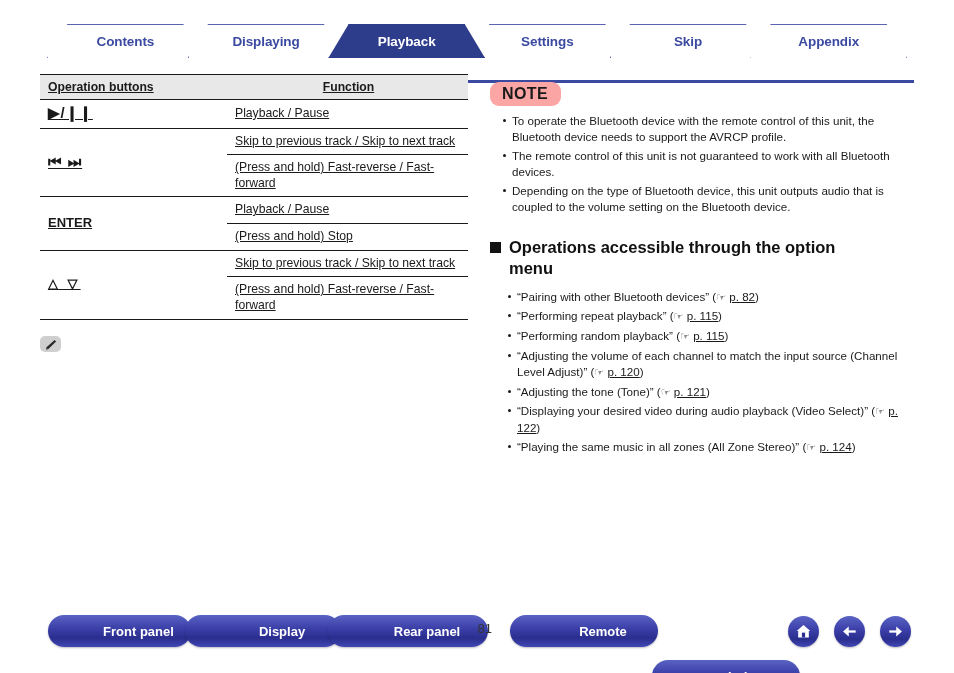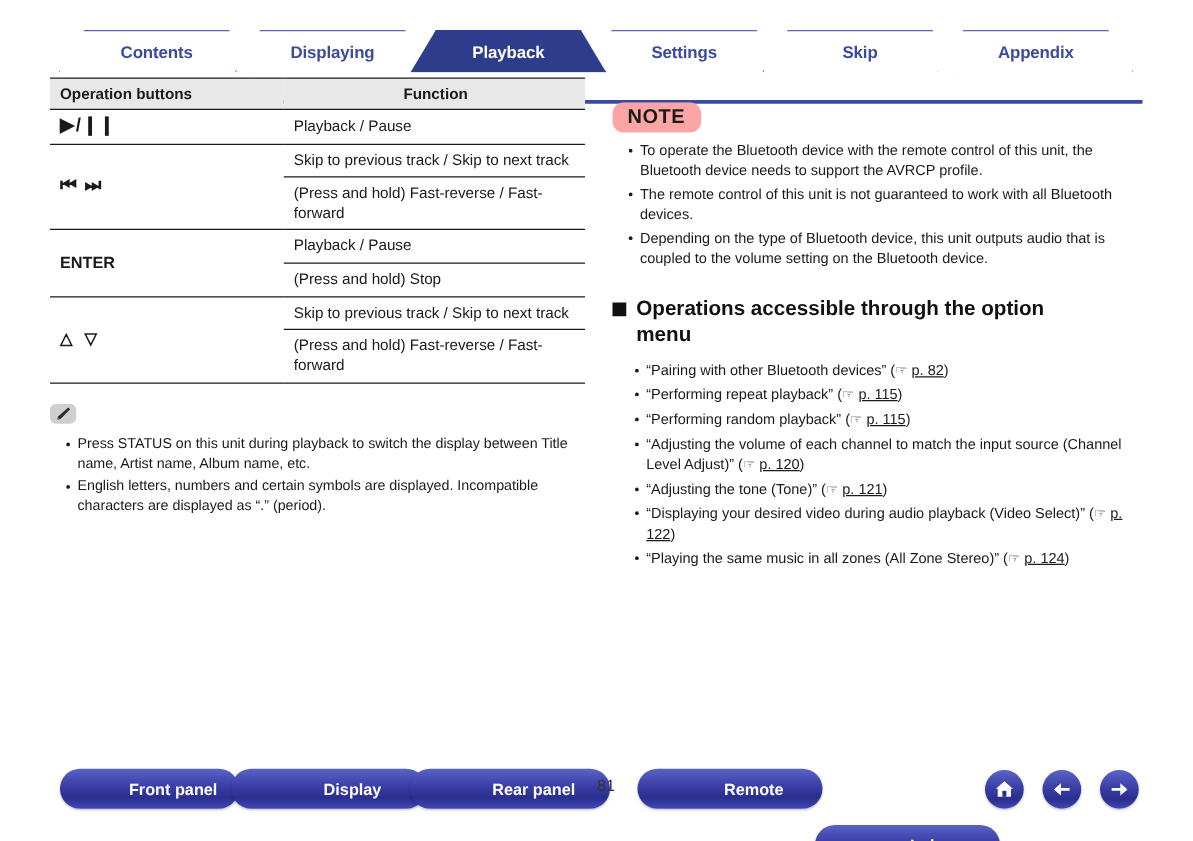--- a/index.html
+++ b/index.html
@@ -62,22 +62,23 @@
     right: 40px;
     top: 58px;
     height: 3px;
     background: #3b4aa0;
   }
 
   
   .col-left {
     position: absolute;
     left: 40px;
-    top: 62px;
+    top: 74px;
     width: 428px;
+    text-decoration: underline;
   }
   .col-right {
     position: absolute;
     left: 490px;
     top: 82px;
     width: 428px;
   }
 
   
   table.optable {
@@ -357,24 +358,20 @@
 
   <div style="margin-top:16px;">
     <div class="pencil-wrap">
       <span class="badge-pencil">
         <svg width="13" height="11" viewBox="0 0 13 11" aria-hidden="true">
           <path d="M10.6 0.9 L12.1 2.4 L4.4 10.1 L2.0 10.6 L2.5 8.2 Z" fill="#2b2b2b"></path>
           <path d="M2.2 8.6 L1.9 10.7 L4.0 10.3" fill="#6e6e6e"></path>
         </svg>
       </span>
     </div>
-    <ul class="blist" id="pencil-list">
-        <li>Press STATUS on this unit during playback to switch the display between Title name, Artist name, Album name, etc.</li>
-        <li>English letters, numbers and certain symbols are displayed. Incompatible characters are displayed as “.” (period).</li>
-      </ul>
   </div>
 
 </div>
 
 <div class="col-right">
 
   <div>
     <span class="badge-note">NOTE</span>
     <ul class="blist wide" id="note-list">
         <li>To operate the Bluetooth device with the remote control of this unit, the Bluetooth device needs to support the AVRCP profile.</li>

